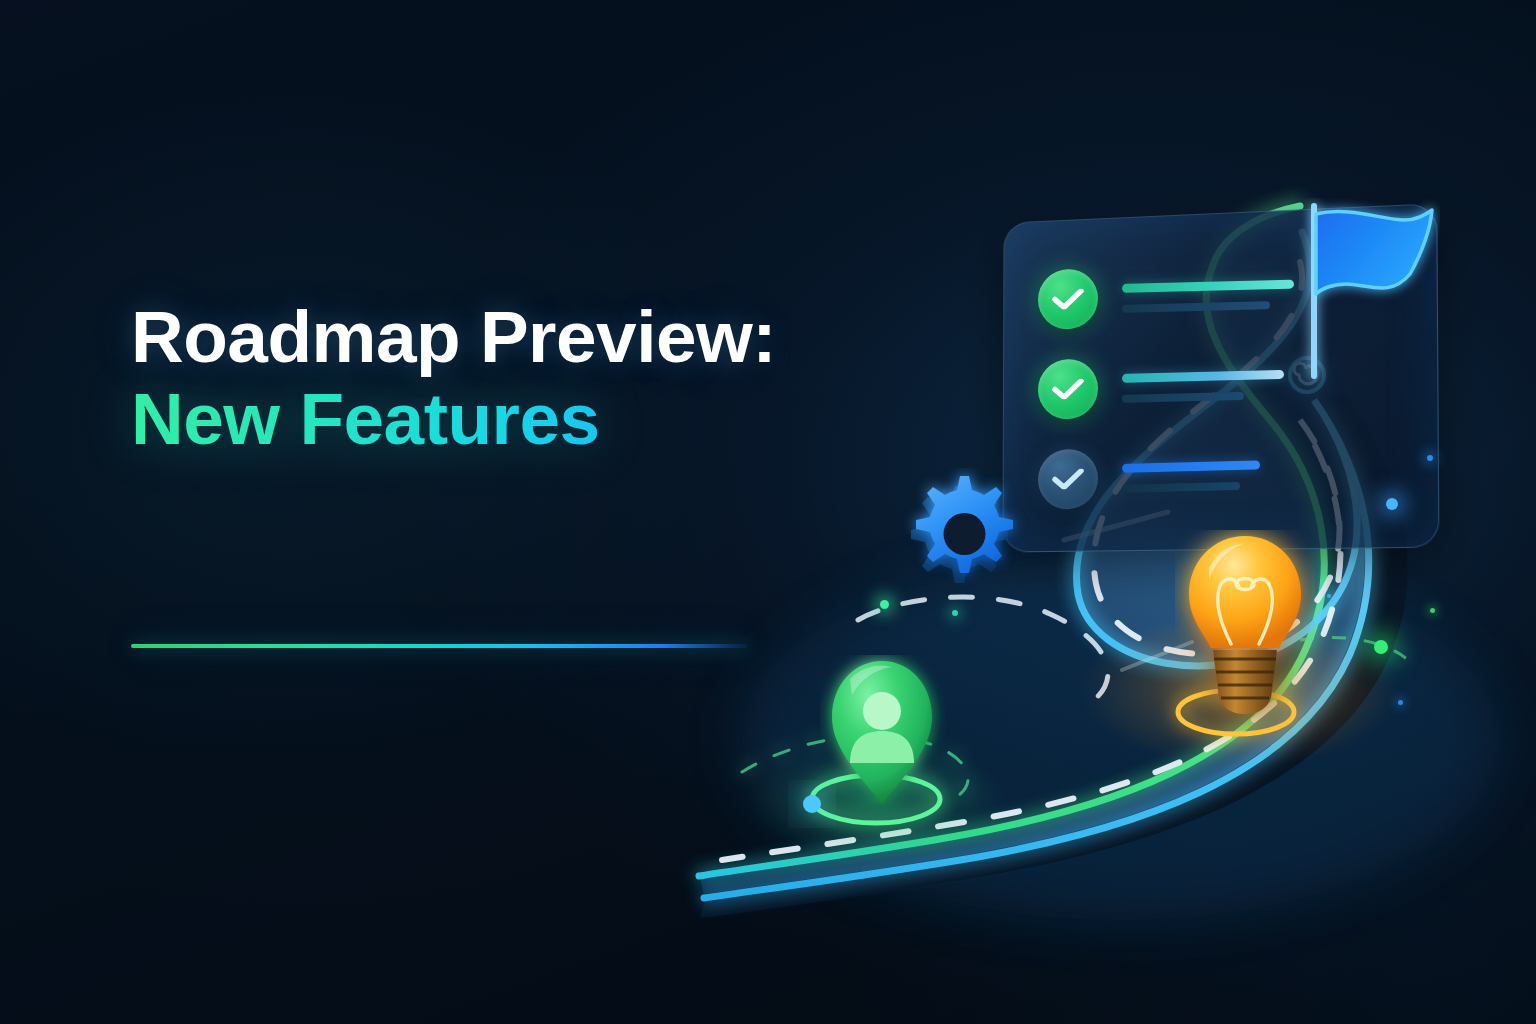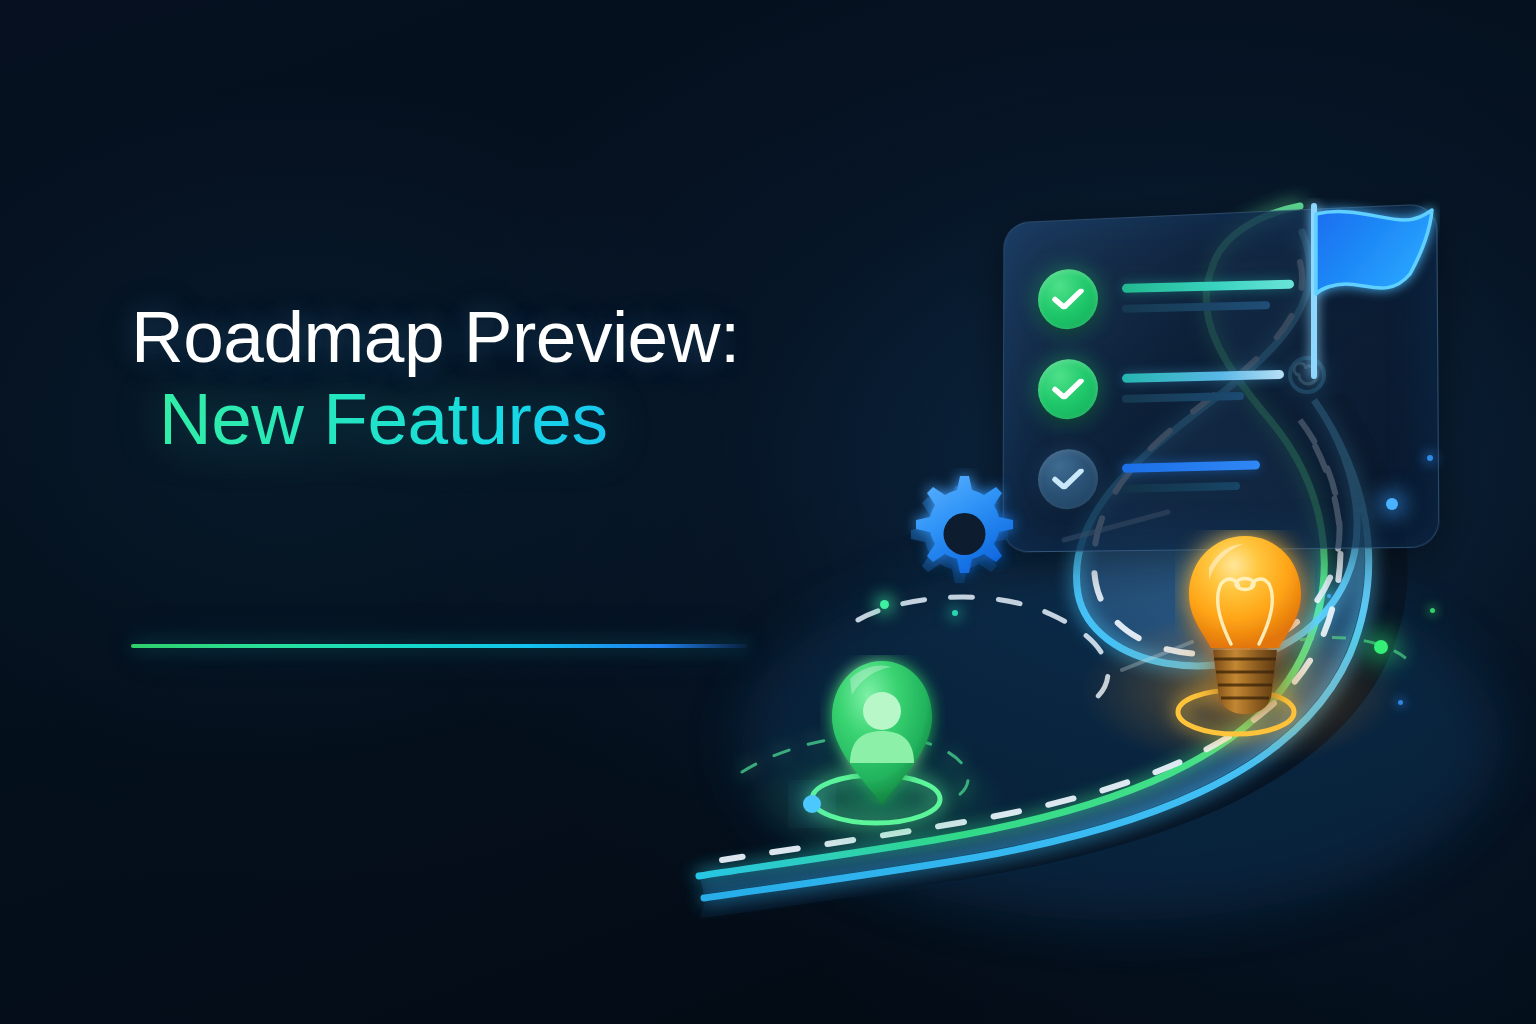--- a/index.html
+++ b/index.html
@@ -14,33 +14,32 @@
       radial-gradient(1100px 760px at 1180px 470px, rgba(18,58,96,0.60) 0%, rgba(10,32,58,0.32) 42%, rgba(5,13,23,0) 72%),
       radial-gradient(820px 620px at 300px 430px, rgba(10,38,58,0.45) 0%, rgba(6,18,32,0.18) 55%, rgba(4,11,20,0) 78%),
       radial-gradient(900px 600px at 1450px 980px, rgba(8,26,48,0.40) 0%, rgba(4,11,20,0) 70%),
       linear-gradient(160deg,#061020 0%, #04101d 38%, #040d18 70%, #030a12 100%);
     overflow:hidden;
   }
 
   
   .headline { position:absolute; left:131px; top:296px; width:760px; }
   .hl-line {
-    font-size:73px; font-weight:400; line-height:1.12;
+    font-size:73px; font-weight:700; line-height:1.12;
     letter-spacing:-0.5px; white-space:nowrap;
   }
   .hl-white {
     color:#ffffff;
     text-shadow:0 0 26px rgba(120,190,255,0.22), 0 0 60px rgba(60,140,230,0.12);
   }
   .hl-grad {
     background:linear-gradient(96deg,#31efa6 0%, #25e7bc 22%, #16d9e6 48%, #1cb6f5 72%, #2a7ef2 100%);
     -webkit-background-clip:text; background-clip:text;
     -webkit-text-fill-color:transparent; color:transparent;
     filter:drop-shadow(0 0 24px rgba(40,210,200,0.30));
-    margin-left:28px;
   }
   .hl-rule {
     position:absolute; left:0px; top:348px; width:617px; height:4px; border-radius:3px;
     background:linear-gradient(90deg,#2fd06a 0%, #28e09a 22%, #16d9c8 44%, #13c3ee 64%, #1f7fee 86%, rgba(26,90,170,0.15) 100%);
     box-shadow:0 0 18px rgba(35,200,190,0.45), 0 0 44px rgba(30,140,240,0.25);
   }
 
   
   .card {
     position:absolute; left:1003px; top:222px; width:420px; height:330px;

